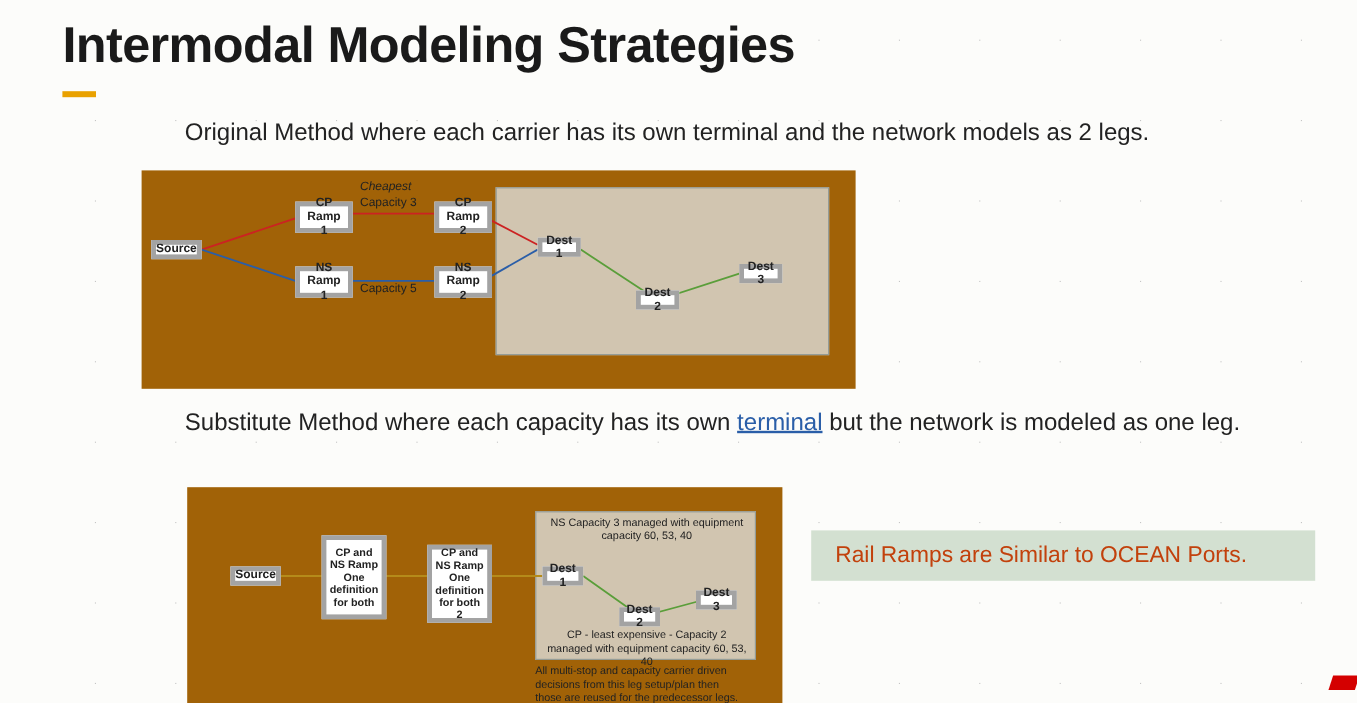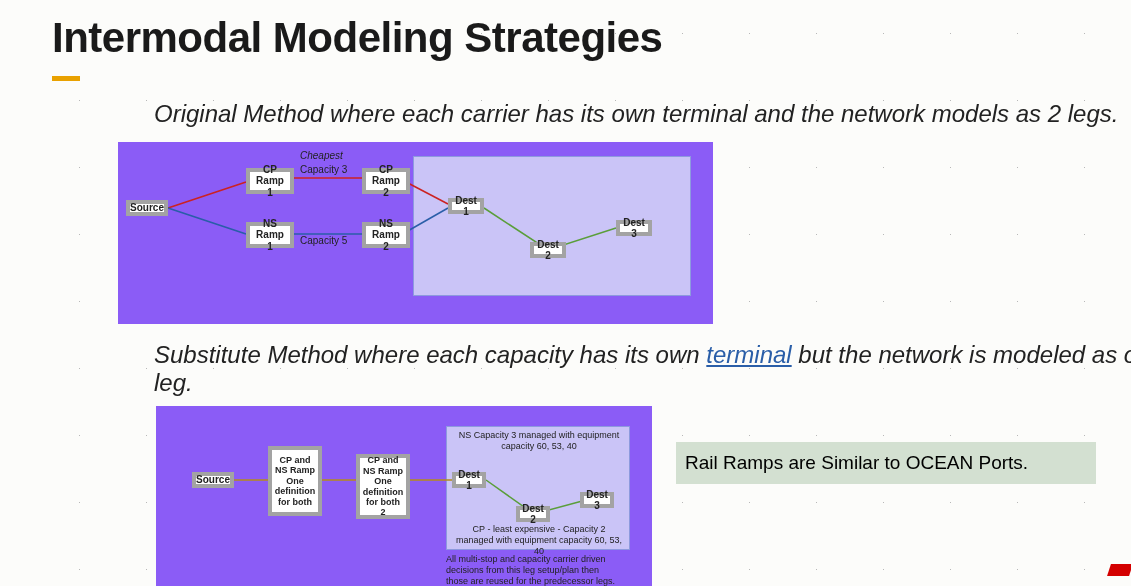--- a/index.html
+++ b/index.html
@@ -7,28 +7,28 @@
   .slide { position: relative; width: 1131px; height: 586px; margin-left: 36px; }
   .dot-grid {
     position: absolute; inset: 0;
     background-image: radial-gradient(circle, #b8b8b8 0.8px, transparent 0.8px);
     background-size: 67px 67px;
     background-position: 10px 0px;
     pointer-events: none;
   }
   .title { position: absolute; left: 16px; top: 14px; font-size: 42px; font-weight: 800; color: #1a1a1a; letter-spacing: -0.5px; font-family: "Segoe UI", Arial, sans-serif; }
   .accent { position: absolute; left: 16px; top: 76px; width: 28px; height: 5px; background: #e9a100; }
-  .desc { position: absolute; font-size: 24px; color: #222; font-family: Arial, sans-serif; font-style: italic; }
-  .diagram-panel { position: absolute; background: #8b5cf6; }
+  .desc { position: absolute; font-size: 20px; color: #222; font-family: Arial, sans-serif; }
+  .diagram-panel { position: absolute; background: #a16207; }
   .overlay-box { position: absolute; background: #e6f0f8; border: 1px solid #8fb5d5; opacity: 0.7; }
   .node { position: absolute; background: #fff; border: 4px solid #a3a3a3; font-size: 10px; line-height: 1.15; display: flex; align-items: center; justify-content: center; text-align: center; padding: 1px 4px; color: #222; font-weight: bold; }
   .anno { position: absolute; font-size: 10px; color: #222; }
   .italic { font-style: italic; }
   svg.lines { position: absolute; left: 0; top: 0; pointer-events: none; }
-  .callout { position: absolute; background: #d3e0d1; border: 0px solid #9bb59b; padding: 10px 9px; font-size: 19px; color: #000000; }
+  .callout { position: absolute; background: #d3e0d1; border: 0px solid #9bb59b; padding: 10px 20px; font-size: 19px; color: #c2410c; }
   .link { color: #2a5ea8; text-decoration: underline; }
   .brand { position: absolute; right: 18px; bottom: 6px; width: 40px; height: 18px; }
   .brand span.sw { display:inline-block; width: 22px; height: 12px; background: #d40000; transform: skewX(-18deg); }
   .brand span.sw2 { display:inline-block; width: 8px; height: 10px; background: #ddd; margin-left: 2px; transform: skewX(-18deg); vertical-align: bottom; }
 </style>
 </head>
 <body>
 
 <div class="slide">
   <div class="dot-grid"></div>

